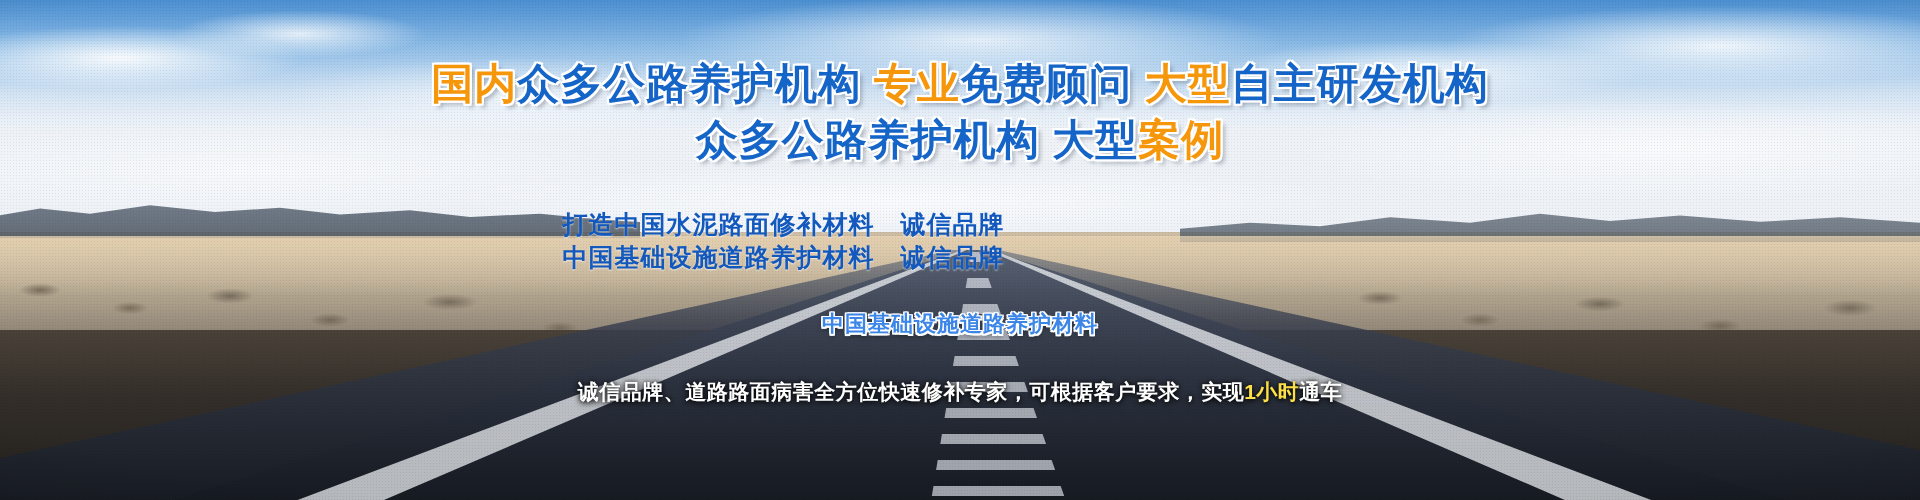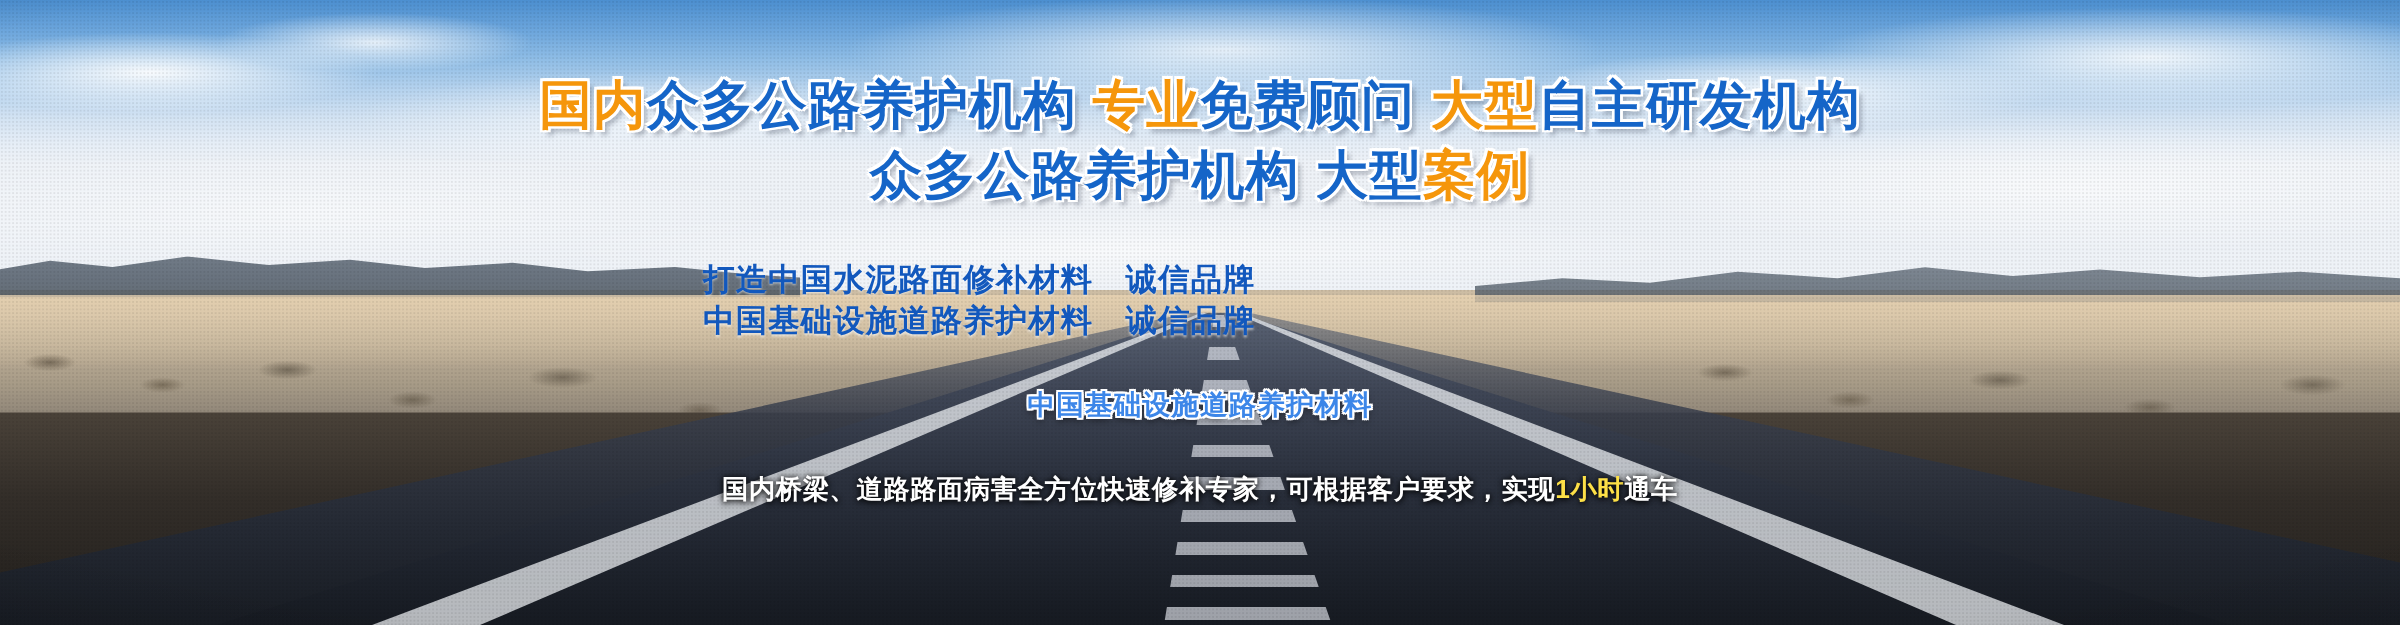--- a/index.html
+++ b/index.html
@@ -281,17 +281,17 @@
       <span>打造中国水泥路面修补材料</span><span class="gap"></span><span>诚信品牌</span>
     </div>
     <div class="mid" id="mid2">
       <span>中国基础设施道路养护材料</span><span class="gap"></span><span>诚信品牌</span>
     </div>
 
     <div class="bot" id="bot1">中国基础设施道路养护材料</div>
 
 
     <div class="bot" id="bot3">
-      <span>国内桥梁、道路路面病害全方位快速修补专家，可根据客户要求，实现</span><span class="hot">1小时</span><span>通车</span>
+      <span>诚信品牌、道路路面病害全方位快速修补专家，可根据客户要求，实现</span><span class="hot">1小时</span><span>通车</span>
     </div>
 
   </div>
 </div>
 
 </body></html>

